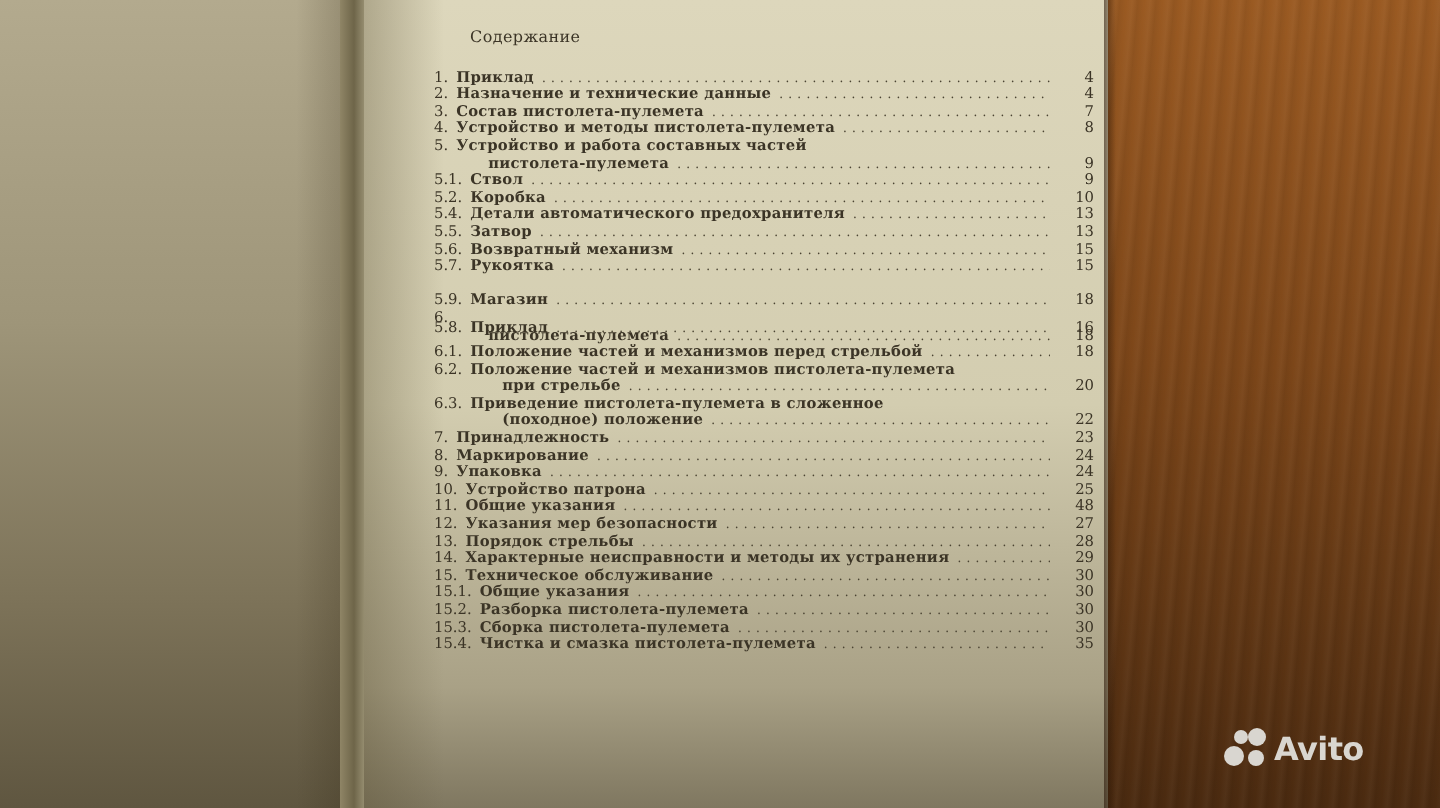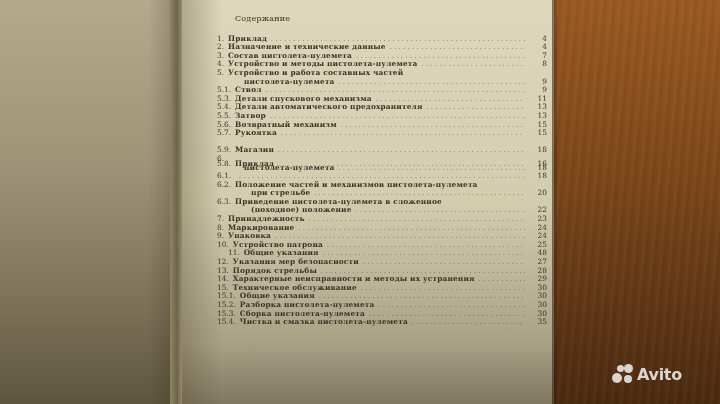--- a/index.html
+++ b/index.html
@@ -110,24 +110,24 @@
         <span class="dots">........................................................................................................................</span>
         <span class="page">9</span>
       </div>
       <div class="row">
         <span class="num" style="visibility: visible;">5.1.</span>
         <span class="label">Ствол</span>
         <span class="dots">........................................................................................................................</span>
         <span class="page">9</span>
       </div>
       <div class="row">
-        <span class="num" style="visibility: visible;">5.3.</span>
-        <span class="label">Детали спускового механизма</span>
-        <span class="dots">........................................................................................................................</span>
-        <span class="page">11</span>
+        <span class="num" style="visibility: visible;">5.2.</span>
+        <span class="label">Коробка</span>
+        <span class="dots">........................................................................................................................</span>
+        <span class="page">10</span>
       </div>
       <div class="row">
         <span class="num" style="visibility: visible;">5.4.</span>
         <span class="label">Детали автоматического предохранителя</span>
         <span class="dots">........................................................................................................................</span>
         <span class="page">13</span>
       </div>
       <div class="row">
         <span class="num" style="visibility: visible;">5.5.</span>
         <span class="label">Затвор</span>
@@ -162,20 +162,21 @@
         <span class="num" style="visibility: visible;">6.</span>
       </div>
       <div class="row cont">
         <span class="num" style="visibility: hidden;">6.</span>
         <span class="label">пистолета-пулемета</span>
         <span class="dots">........................................................................................................................</span>
         <span class="page">18</span>
       </div>
       <div class="row">
         <span class="num" style="visibility: visible;">6.1.</span>
+        <span class="label">Положение частей и механизмов перед стрельбой</span>
         <span class="dots">........................................................................................................................</span>
         <span class="page">18</span>
       </div>
       <div class="row">
         <span class="num" style="visibility: visible;">6.2.</span>
         <span class="label">Положение частей и механизмов пистолета-пулемета</span>
       </div>
       <div class="row cont">
         <span class="num" style="visibility: hidden;">6.2.</span>
         <span class="label">при стрельбе</span>
@@ -210,21 +211,21 @@
         <span class="dots">........................................................................................................................</span>
         <span class="page">24</span>
       </div>
       <div class="row">
         <span class="num" style="visibility: visible;">10.</span>
         <span class="label">Устройство патрона</span>
         <span class="dots">........................................................................................................................</span>
         <span class="page">25</span>
       </div>
       <div class="row">
-        <span class="num" style="visibility: visible; margin-left: 11px;">11.</span>
+        <span class="num" style="visibility: visible;">11.</span>
         <span class="label">Общие указания</span>
         <span class="dots">........................................................................................................................</span>
         <span class="page">48</span>
       </div>
       <div class="row">
         <span class="num" style="visibility: visible;">12.</span>
         <span class="label">Указания мер безопасности</span>
         <span class="dots">........................................................................................................................</span>
         <span class="page">27</span>
       </div>

